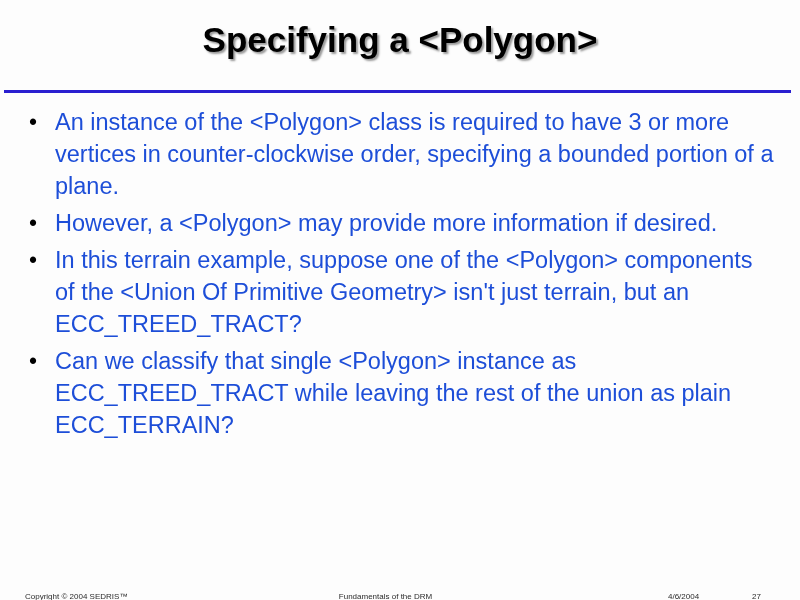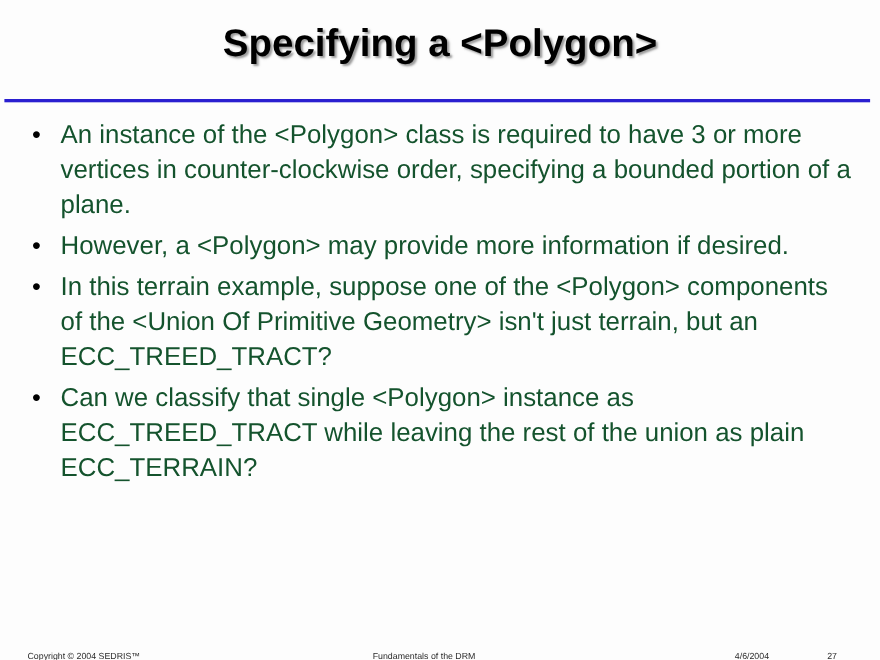--- a/index.html
+++ b/index.html
@@ -71,21 +71,21 @@
     top: 0;
     width: 14px;
     font-size: 23px;
     line-height: 32px;
     color: #000000;
     text-align: left;
   }
   .bullet-text {
     font-size: 23.5px;
     line-height: 32px;
-    color: #14532d;
+    color: #1d4ed8;
     font-weight: normal;
     text-align: left;
     word-spacing: 0px;
   }
 
   
   .footer {
     position: absolute;
     left: 0;
     top: 592px;

